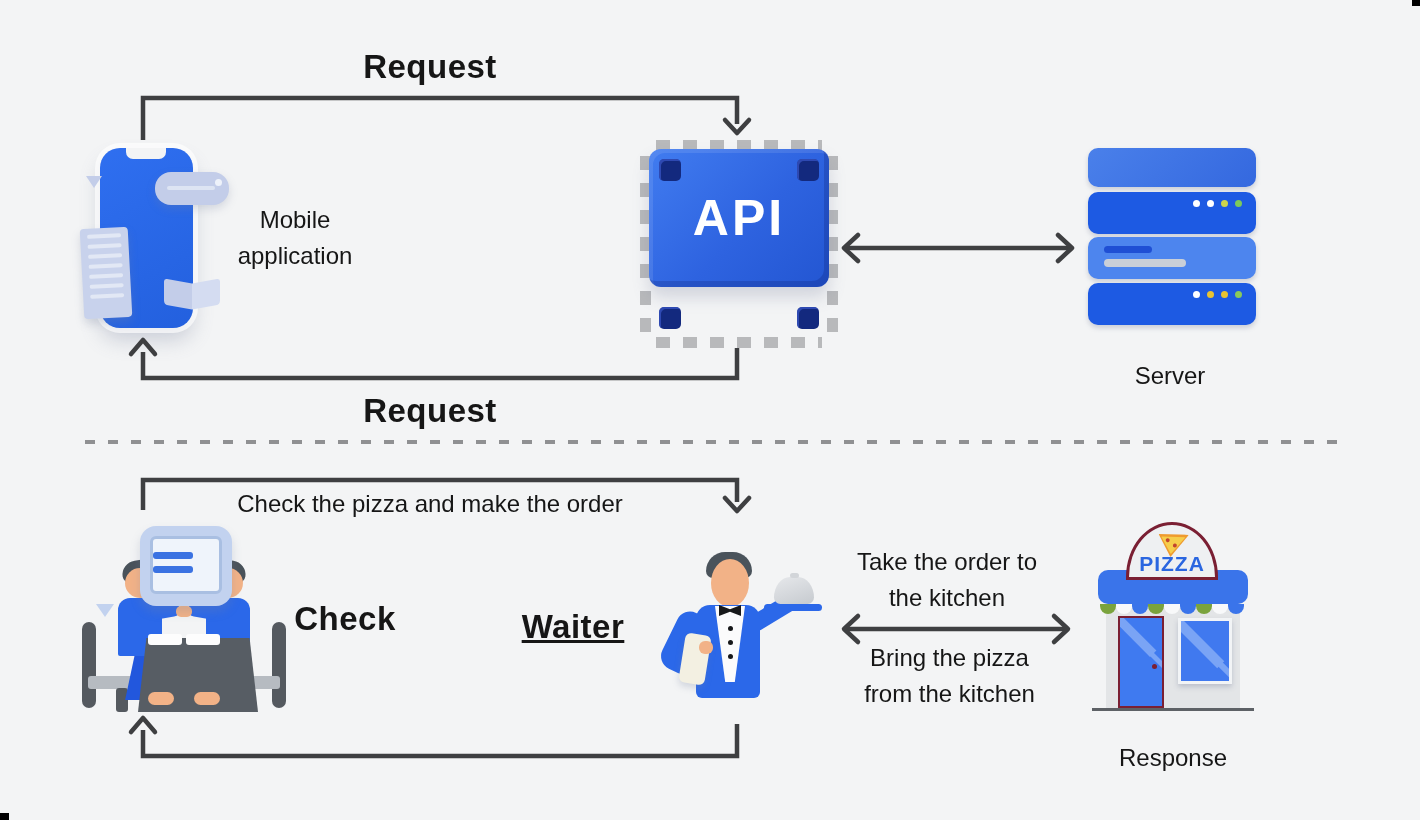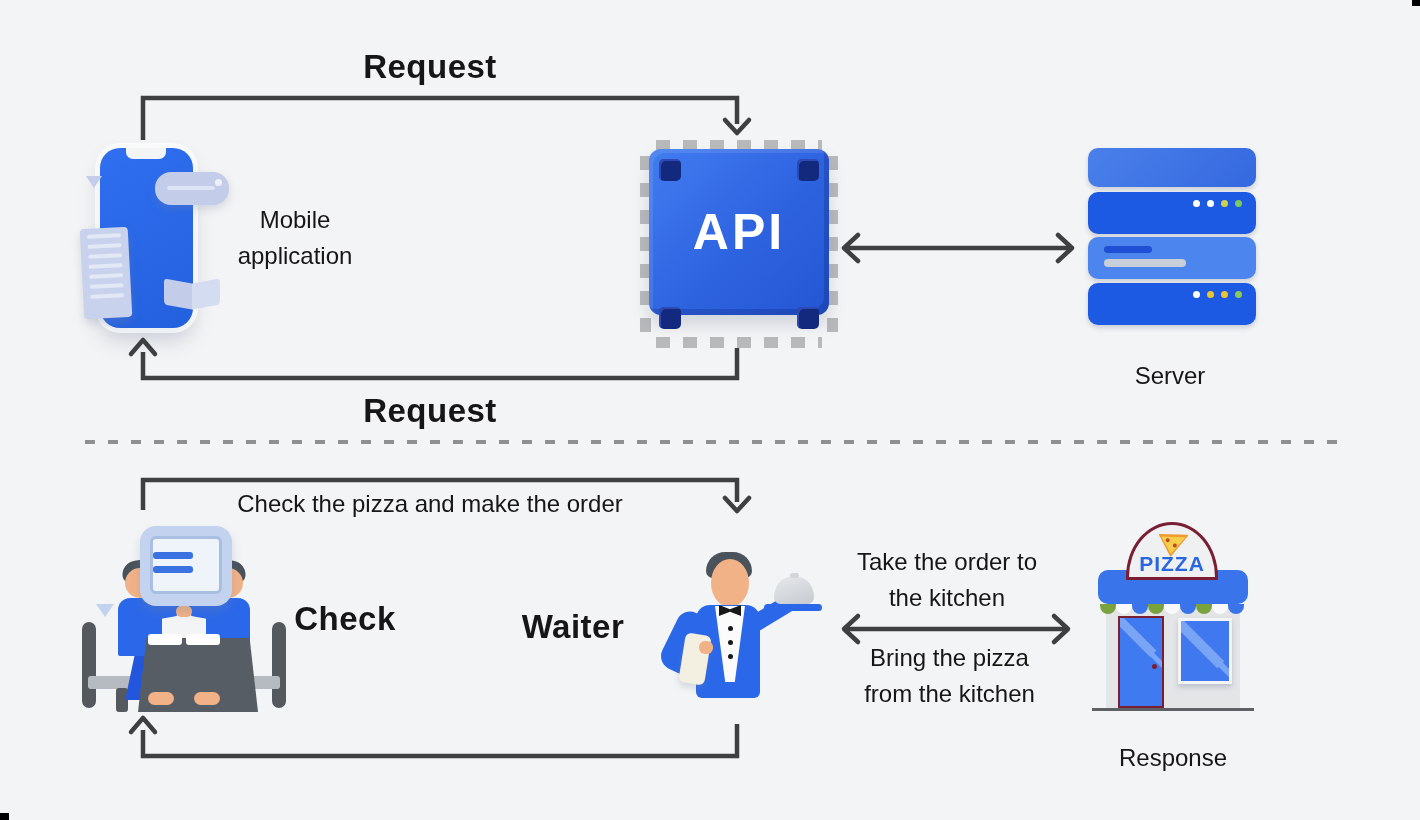--- a/index.html
+++ b/index.html
@@ -32,21 +32,21 @@
     transform:rotate(-3deg);box-shadow:0 5px 9px rgba(120,130,160,.25);}
   .phone-doc i{display:block;margin:6px 7px 0 7px;height:4px;background:#e2e8f5;border-radius:2px;}
   .phone-book{left:86px;top:133px;width:56px;height:30px;}
   .phone-book-l{left:0;top:3px;width:28px;height:26px;background:#c3cde9;transform:skewY(10deg);border-radius:3px 0 0 4px;}
   .phone-book-r{left:28px;top:3px;width:28px;height:26px;background:#d4dcf1;transform:skewY(-10deg);border-radius:0 3px 4px 0;}
 
   
   .chip{left:640px;top:140px;width:198px;height:208px;}
   .pin{position:absolute;background:repeating-linear-gradient(90deg,#b8b9bb 0 14px,transparent 14px 27px);}
   .pin-v{background:repeating-linear-gradient(180deg,#b8b9bb 0 14px,transparent 14px 27px);}
-  .chip-body{left:9px;top:9px;width:180px;height:166px;border-radius:12px;
+  .chip-body{left:9px;top:9px;width:180px;height:138px;border-radius:12px;
     background:linear-gradient(135deg,#417cf0 0%,#2e63e0 55%,#2356d2 100%);
     box-shadow:inset -5px -6px 0 rgba(10,25,100,.22), inset 4px 4px 0 rgba(255,255,255,.10), 0 10px 16px rgba(110,120,150,.25);
     display:flex;align-items:center;justify-content:center;}
   .chip-corner{position:absolute;width:22px;height:22px;background:#13297e;border-radius:5px;
     box-shadow:inset 2px 2px 0 rgba(70,100,220,.55);}
   .chip-label{color:#ffffff;font-weight:bold;font-size:50px;letter-spacing:3px;}
 
   
   .server{left:1088px;top:148px;width:168px;height:178px;}
   .srow{position:absolute;left:0;width:168px;border-radius:10px;box-shadow:0 3px 5px rgba(100,110,140,.28);}
@@ -259,21 +259,21 @@
     <div class="abs bubble">
       <div class="abs bubble-inner"></div>
       <div class="bubble-line" style="top:26px;"></div>
       <div class="bubble-line" style="top:40px;"></div>
     </div>
     <div class="abs bubble-tail"></div>
   </div>
 
   <div class="lbl lbl-bold" style="left:290px;top:600px;width:110px;">Check</div>
 
-  <div class="lbl lbl-bold" style="left:508px;top:608px;width:130px;">Waiter</div>
+  <div class="lbl lbl-bold" style="left:508px;top:608px;width:130px;text-decoration:underline;">Waiter</div>
 
   <div class="abs waiter">
     <div class="abs w-armL"></div>
     <div class="abs w-hair"></div>
     <div class="abs w-face"></div>
     <div class="abs w-armR"></div>
     <div class="abs w-torso"></div>
     <div class="abs w-shirt"></div>
     <div class="abs w-bow"></div>
     <div class="w-btn" style="top:78px;"></div>

